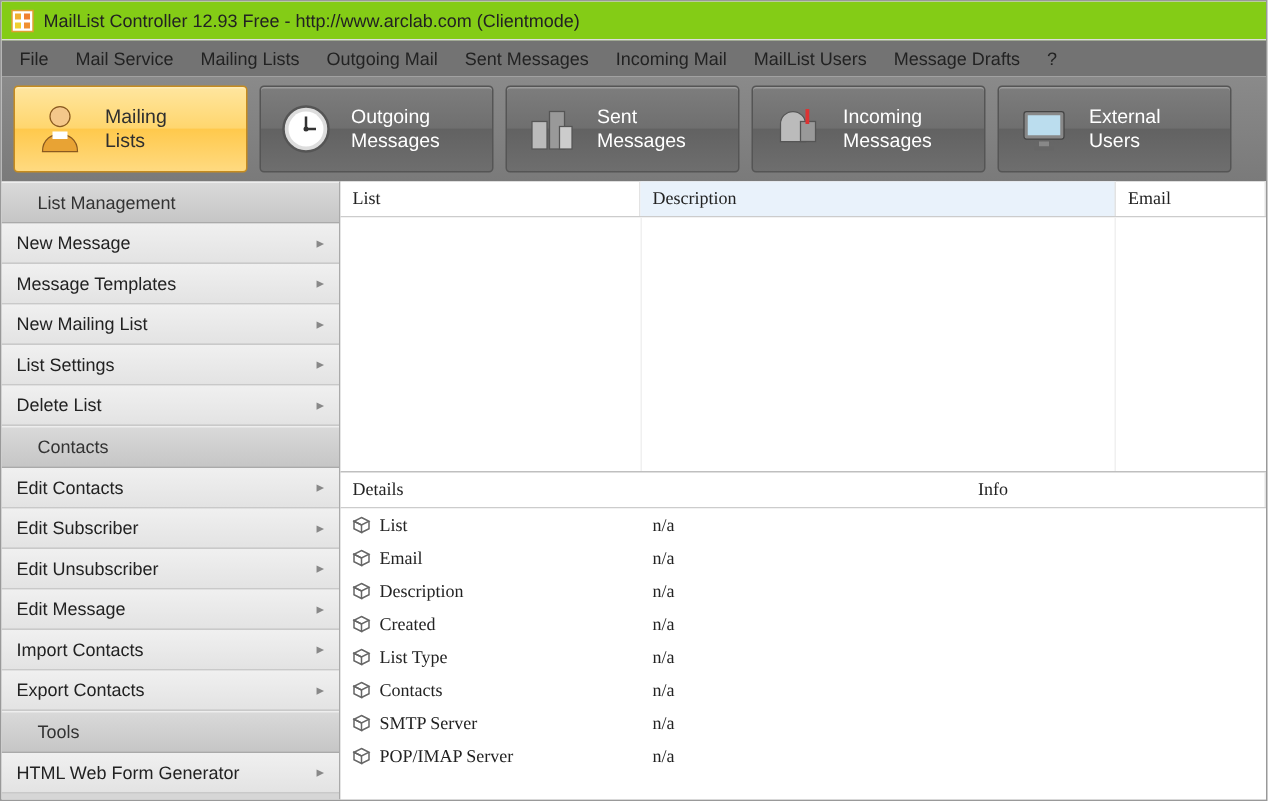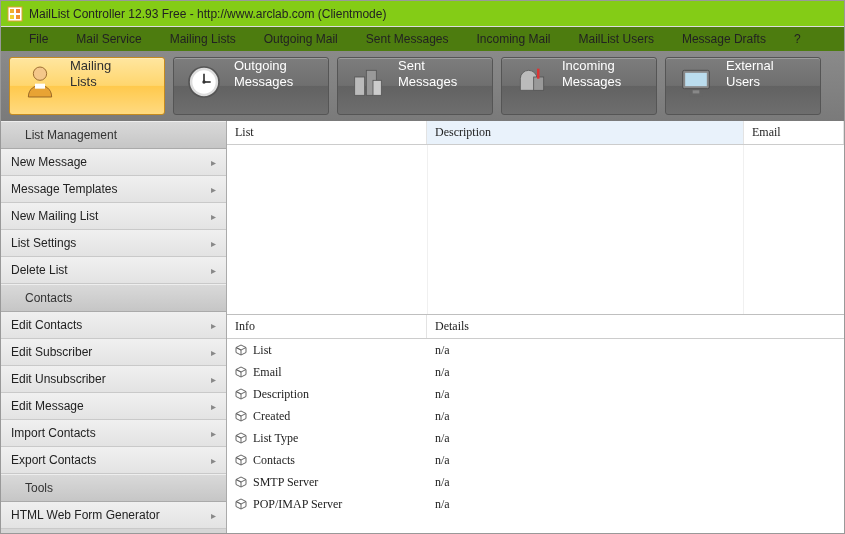--- a/index.html
+++ b/index.html
@@ -23,23 +23,23 @@
 .titlebar .app-icon {
   width: 16px; height: 16px;
   margin-right: 6px;
   display:inline-block;
 }
 .titlebar .title-text { font-size: 12px; color: #222; }
 .menubar {
   height: 24px;
   display: flex;
   align-items: center;
-  padding: 0 20px;
-  gap: 12px;
-  background:#4d7c0f;
+  padding: 0 4px;
+  gap: 2px;
+  background:#737373;
 }
 .menubar .menu-item {
   padding: 3px 8px;
   color: #222;
   cursor: default;
   font-size:12px;
 }
 .toolbar {
   height: 70px;
   background: linear-gradient(#8a8a8a, #7a7a7a);
@@ -47,20 +47,21 @@
   align-items: center;
   padding: 6px 8px;
   gap: 8px;
 }
 .tool-btn {
   height: 58px;
   width: 156px;
   border: 1px solid #555;
   border-radius: 3px;
   display: flex;
+  align-items: center;
   background: linear-gradient(#7d7d7d,#6f6f6f 49%,#626262 50%,#6e6e6e);
   color: #fff;
   cursor: pointer;
   box-shadow: inset 0 1px 0 rgba(255,255,255,0.25);
 }
 .tool-btn.active {
   background: linear-gradient(#ffe69f,#ffd66e 49%,#ffc94c 50%,#ffda80);
   border-color: #c58b1f;
   color: #2f2f2f;
 }
@@ -323,22 +324,22 @@
 
   <div class="main">
     <div class="table-header">
       <div class="th col-list">List</div>
       <div class="th col-desc">Description</div>
       <div class="th col-email">Email</div>
     </div>
     <div class="table-body"></div>
 
     <div class="detail-header">
+      <div class="dh col-details">Details</div>
       <div class="dh col-info">Info</div>
-      <div class="dh col-details">Details</div>
     </div>
     <div class="detail-body" id="detail-body">
         <div class="drow">
           <div class="dc-info">
             <span class="cube-icon"><svg viewBox="0 0 12 12" width="12" height="12">
                 <path d="M6 1 L11 3.5 L6 6 L1 3.5 Z" fill="none" stroke="#666"></path>
                 <path d="M1 3.5 L1 8.5 L6 11 L6 6 Z" fill="none" stroke="#666"></path>
                 <path d="M11 3.5 L11 8.5 L6 11" fill="none" stroke="#666"></path>
               </svg></span>
             <span>List</span>

